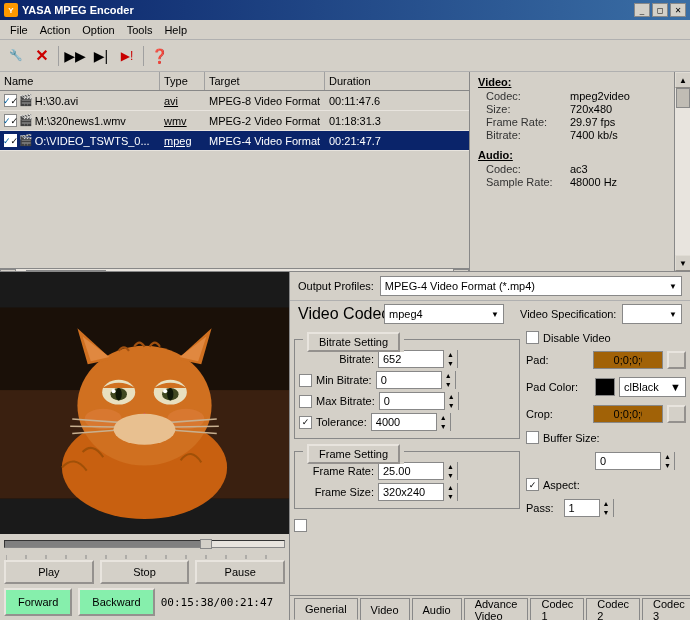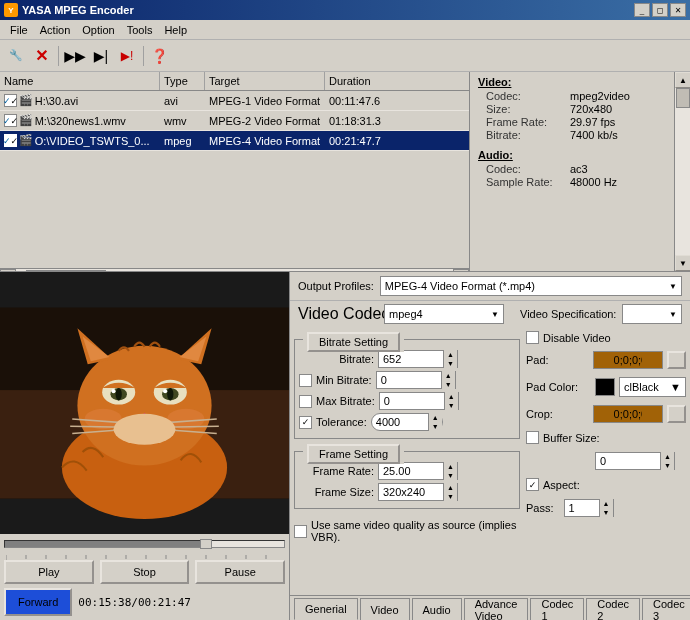--- a/index.html
+++ b/index.html
@@ -36,21 +36,21 @@
     .col-type { width: 45px; }
     .col-target { width: 120px; }
     .col-duration { width: 80px; }
 
     .file-list { overflow-y: auto; overflow-x: hidden; height: calc(100% - 22px); }
     .file-row { display: flex; align-items: center; padding: 2px 0; border-bottom: 1px solid #e8e4de; cursor: pointer; }
     .file-row:nth-child(3) { background: #0078d7; color: white; }
 
     .file-cell { padding: 1px 4px; white-space: nowrap; overflow: hidden; text-overflow: ellipsis; }
     .file-cell-name { width: 160px; display: flex; align-items: center; gap: 2px; }
-    .file-cell-type { width: 45px; }
+    .file-cell-type { width: 45px; text-decoration: underline; }
     .file-cell-target { width: 120px; }
     .file-cell-duration { width: 80px; }
 
     .checkbox { width: 13px; height: 13px; border: 1px solid #888; background: white; display: inline-flex; align-items: center; justify-content: center; font-size: 9px; color: #0060a0; flex-shrink: 0; }
 
     
     .hscroll { height: 16px; background: #d4d0c8; border-top: 1px solid #888; display: flex; align-items: center; }
     .scroll-btn { width: 16px; height: 16px; background: #d4d0c8; border: 1px solid #888; display: flex; align-items: center; justify-content: center; font-size: 8px; cursor: pointer; }
     .scroll-track { flex: 1; height: 16px; background: #e8e4de; position: relative; }
     .scroll-thumb { width: 80px; height: 14px; background: #c0bcb4; border: 1px solid #888; position: absolute; left: 10px; top: 1px; }
@@ -67,21 +67,21 @@
 
     
     .preview-panel { width: 290px; display: flex; flex-direction: column; border-right: 1px solid #888; }
 
     .preview-controls { padding: 4px; background: #d4d0c8; }
     .progress-bar { width: 100%; height: 8px; background: #e8e4de; border: 1px inset #888; margin-bottom: 4px; position: relative; }
     .progress-thumb { width: 12px; height: 10px; background: #d4d0c8; border: 1px solid #888; position: absolute; top: -2px; left: 60%; cursor: pointer; }
     .control-buttons { display: flex; gap: 6px; margin-bottom: 4px; }
     .ctrl-btn { flex: 1; height: 24px; background: #d4d0c8; border: 2px outset #e8e4de; cursor: pointer; font-size: 11px; display: flex; align-items: center; justify-content: center; }
     .nav-buttons { display: flex; gap: 6px; align-items: center; }
-    .nav-btn { height: 24px; padding: 12px 12px; background: #1d4ed8; border: 2px outset #e8e4de; cursor: pointer; font-size: 11px; display: flex; align-items: center; justify-content: center; }
+    .nav-btn { height: 24px; padding: 12px 12px; background: #86efac; border: 2px outset #e8e4de; cursor: pointer; font-size: 11px; display: flex; align-items: center; justify-content: center; }
     .time-display { font-size: 11px; color: #000; font-family: monospace; }
 
     
     .settings-panel { flex: 1; background: #d4d0c8; display: flex; flex-direction: column; overflow: hidden; }
 
     
     .profiles-row { display: flex; align-items: center; padding: 4px 8px; gap: 6px; border-bottom: 1px solid #b0b0b0; }
     .profiles-label { font-size: 11px; white-space: nowrap; }
     .profiles-select { flex: 1; height: 20px; background: white; border: 1px solid #888; padding: 1px 4px; font-size: 11px; cursor: pointer; display: flex; align-items: center; justify-content: space-between; }
     .dropdown-arrow { font-size: 8px; }
@@ -205,21 +205,21 @@
       </div>
       <div class="file-list">
 
         <div class="file-row">
           <div class="file-cell file-cell-name">
             <div class="checkbox cb-checked">✓</div>
             <span>🎬</span>
             <span>H:\30.avi</span>
           </div>
           <div class="file-cell file-cell-type">avi</div>
-          <div class="file-cell file-cell-target">MPEG-1 Video Format</div>
+          <div class="file-cell file-cell-target">MPEG-8 Video Format</div>
           <div class="file-cell file-cell-duration">00:11:47.6</div>
         </div>
 
         <div class="file-row">
           <div class="file-cell file-cell-name">
             <div class="checkbox cb-checked">✓</div>
             <span>🎬</span>
             <span>M:\320news1.wmv</span>
           </div>
           <div class="file-cell file-cell-type">wmv</div>
@@ -379,20 +379,21 @@
             <line x1="280" y1="0" x2="280" y2="4" stroke="#888" stroke-width="1"></line>
           </svg>
         </div>
         <div class="control-buttons">
           <button class="ctrl-btn">Play</button>
           <button class="ctrl-btn">Stop</button>
           <button class="ctrl-btn">Pause</button>
         </div>
         <div class="nav-buttons">
           <button class="nav-btn">Forward</button>
+          <button class="nav-btn">Backward</button>
           <span class="time-display">00:15:38/00:21:47</span>
         </div>
       </div>
     </div>
 
     <div class="settings-panel">
 
       <div class="profiles-row">
         <span class="profiles-label">Output Profiles:</span>
         <div class="profiles-select">
@@ -450,21 +451,21 @@
                 <span class="spin-value">0</span>
                 <div class="spin-btns">
                   <button class="spin-up">▲</button>
                   <button class="spin-down">▼</button>
                 </div>
               </div>
             </div>
             <div class="checkbox-row">
               <div class="cb cb-checked"></div>
               <span class="cb-label">Tolerance:</span>
-              <div class="spin-input" style="width:72px;border-radius:9px;">
+              <div class="spin-input" style="width:80px;">
                 <span class="spin-value">4000</span>
                 <div class="spin-btns">
                   <button class="spin-up">▲</button>
                   <button class="spin-down">▼</button>
                 </div>
               </div>
             </div>
           </div>
 
           <div class="group-box" style="margin-top:8px; padding-top:10px;">
@@ -488,21 +489,20 @@
                 <div class="spin-btns">
                   <button class="spin-up">▲</button>
                   <button class="spin-down">▼</button>
                 </div>
               </div>
             </div>
           </div>
 
           <div class="full-checkbox-row" style="padding: 6px 0 0 0;">
             <div class="cb"></div>
-            <span class="cb-label">Use same video quality as source (implies VBR).</span>
           </div>
         </div>
 
         <div class="settings-right">
 
           <div class="checkbox-row">
             <div class="cb"></div>
             <span class="cb-label">Disable Video</span>
           </div>
 

